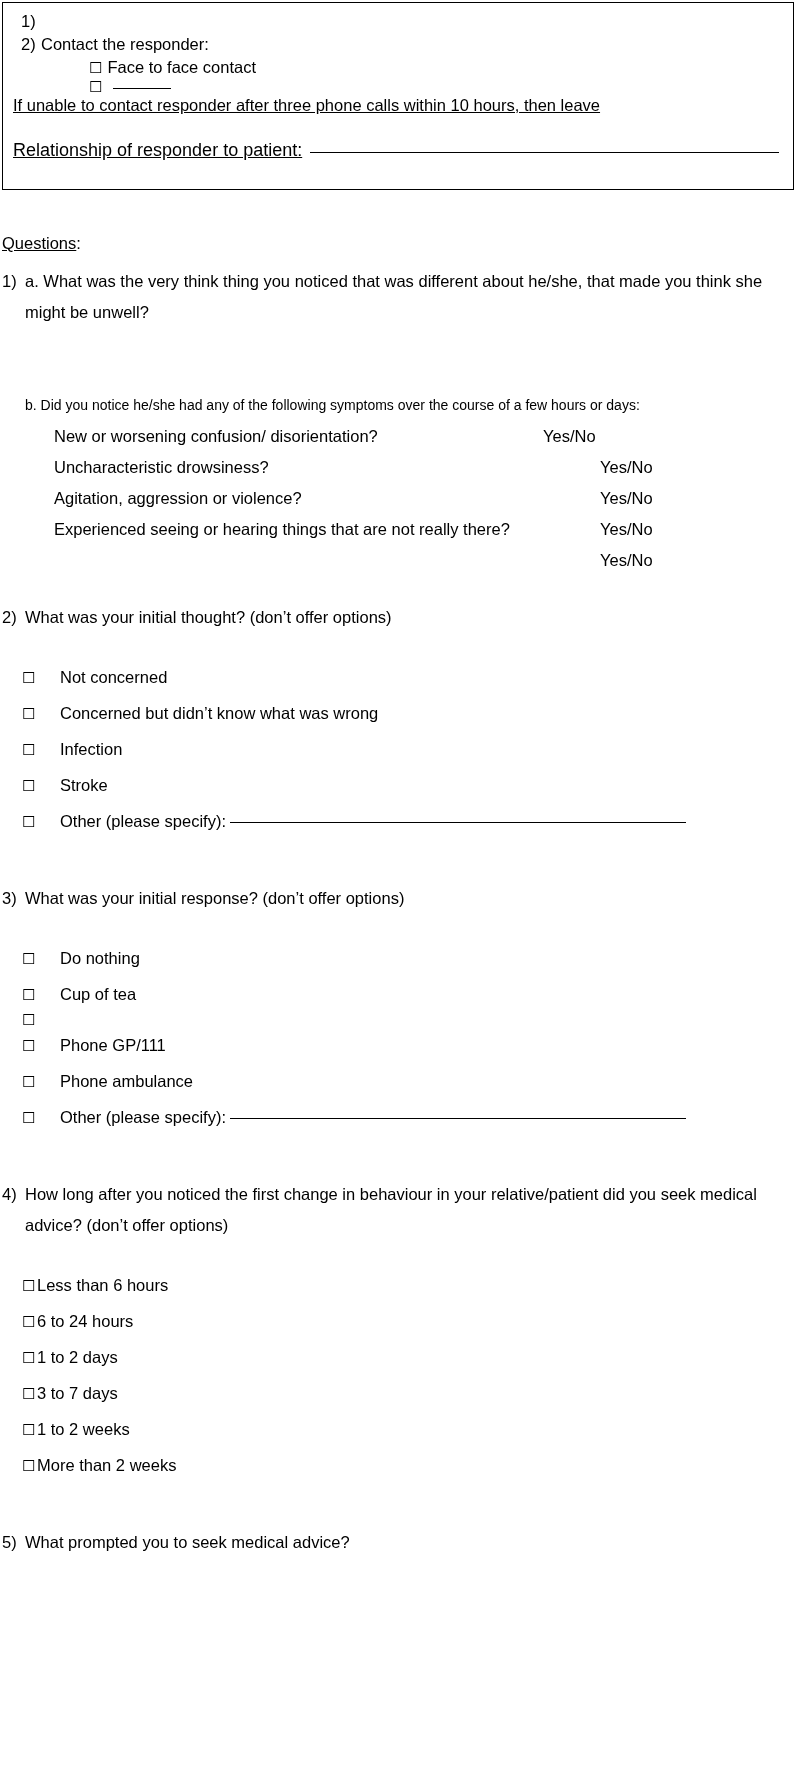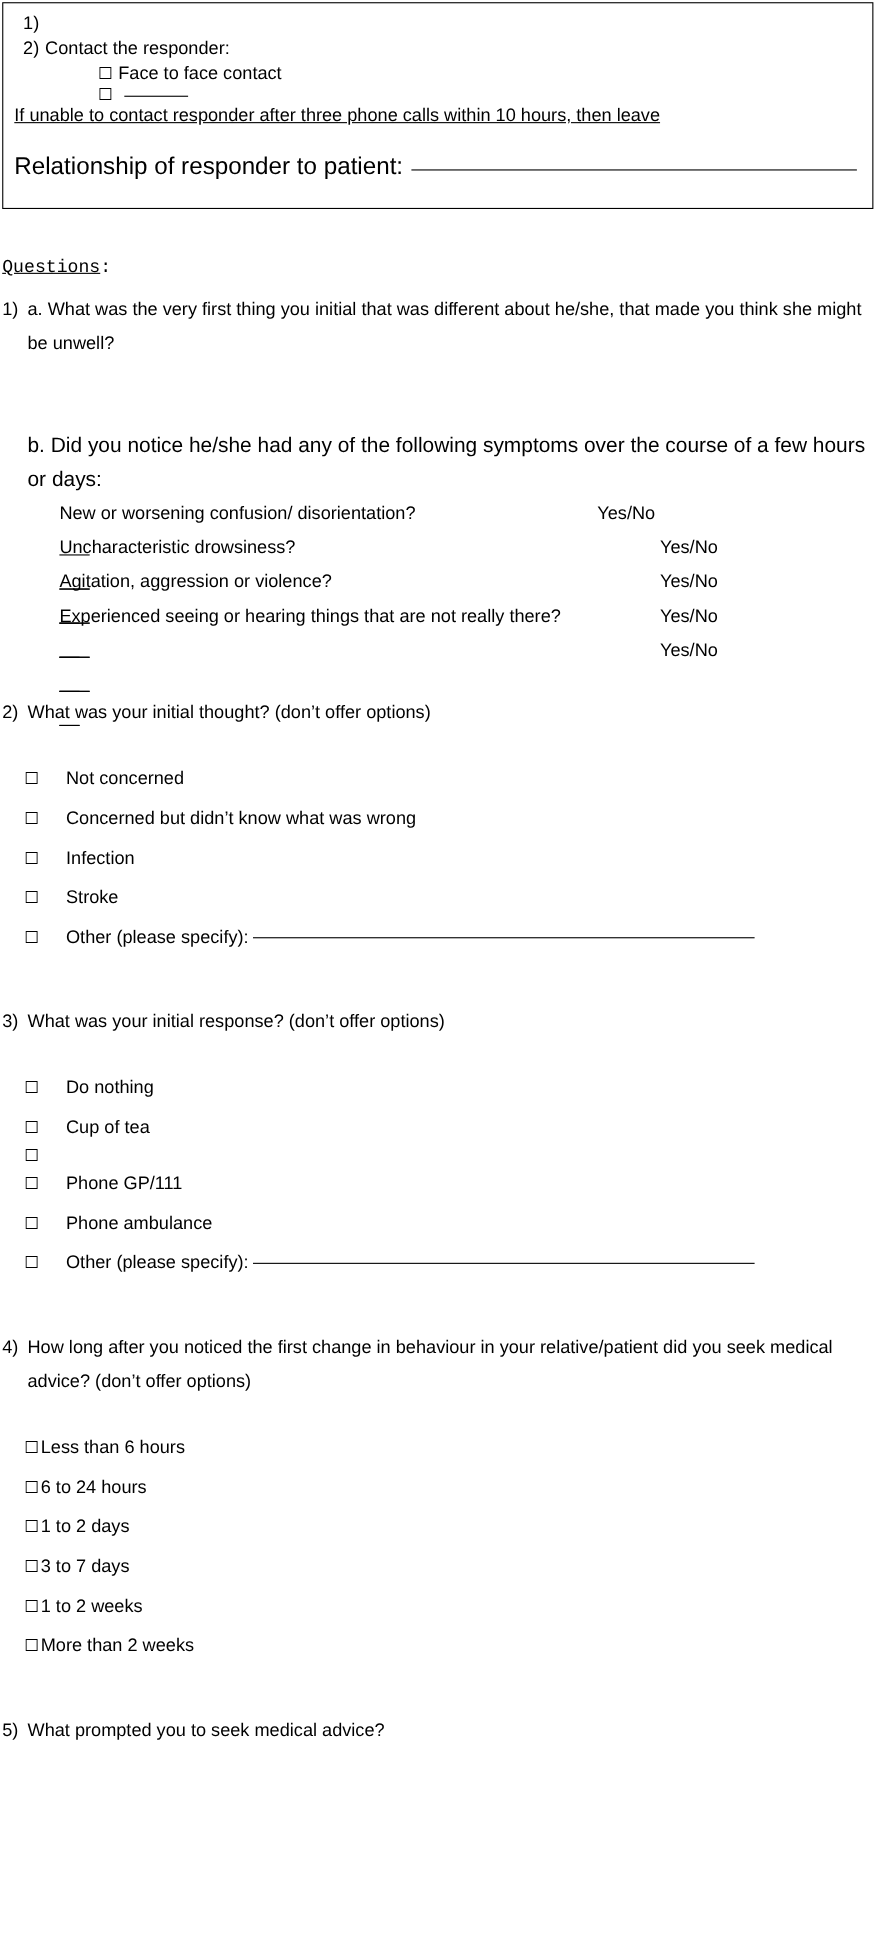--- a/index.html
+++ b/index.html
@@ -62,27 +62,28 @@
     top: -3px;
   }
   .note-line {
     font-size: 16.5px;
     line-height: 23px;
     padding-left: 2px;
     white-space: pre;
     text-decoration: underline;
   }
   .rel-line {
-    font-size: 22px;
+    font-size: 18px;
     line-height: 23px;
     padding-left: 2px;
     margin-top: 22px;
     display: flex;
     align-items: baseline;
     white-space: pre;
+    text-decoration: underline;
   }
   .rel-rule {
     flex: 1;
     border-bottom: 1.6px solid #000;
     margin-left: 8px;
     margin-right: 6px;
     position: relative;
     top: -3px;
   }
 
@@ -91,21 +92,20 @@
     position: absolute;
     left: 0;
     top: 192px;
     width: 798px;
   }
   .heading-questions {
     font-size: 16.5px;
     line-height: 22px;
     margin: 0;
     padding: 40px 16px 0 2px;
-    font-family: Liberation Mono, monospace;
   }
   .heading-questions .u {
     text-decoration: underline;
   }
 
   .q-block {
     font-size: 16.5px;
     line-height: 31px;
     padding-left: 2px;
     display: flex;
@@ -113,37 +113,36 @@
   .q-num {
     flex: 0 0 23px;
     white-space: pre;
   }
   .q-text {
     flex: 1;
     padding-right: 4px;
   }
 
   .sub-block {
-    font-size: 19px;
+    font-size: 14px;
     line-height: 31px;
     padding-left: 25px;
     padding-right: 8px;
   }
 
   
   .symptoms {
     padding-left: 54px;
     font-size: 16.5px;
     line-height: 31px;
   }
   .symptom-row {
     position: relative;
     height: 31px;
     white-space: pre;
-    text-decoration: underline;
   }
   .symptom-row .label {
     position: absolute;
     left: 0;
     top: 0;
   }
   .symptom-row .yn {
     position: absolute;
     top: 0;
   }
@@ -224,21 +223,21 @@
 </div>
 
 <div class="doc">
 
   <div class="heading-questions"><span class="u">Questions</span><span>:</span></div>
 
   <div class="spacer-sm"></div>
 
   <div class="q-block">
     <span class="q-num">1)</span>
-    <span class="q-text">a. What was the very first thing you initial that was different about he/she, that made you think she might be unwell?</span>
+    <span class="q-text">a. What was the very think thing you noticed that was different about he/she, that made you think she might be unwell?</span>
   </div>
 
   <div class="spacer-xl"></div>
 
   <div class="sub-block">b. Did you notice he/she had any of the following symptoms over the course of a few hours or days:</div>
 
   <div class="symptoms">
     <div class="symptom-row">
       <span class="label">New or worsening confusion/ disorientation?</span>
       <span class="yn" style="left:489px">Yes/No</span>

